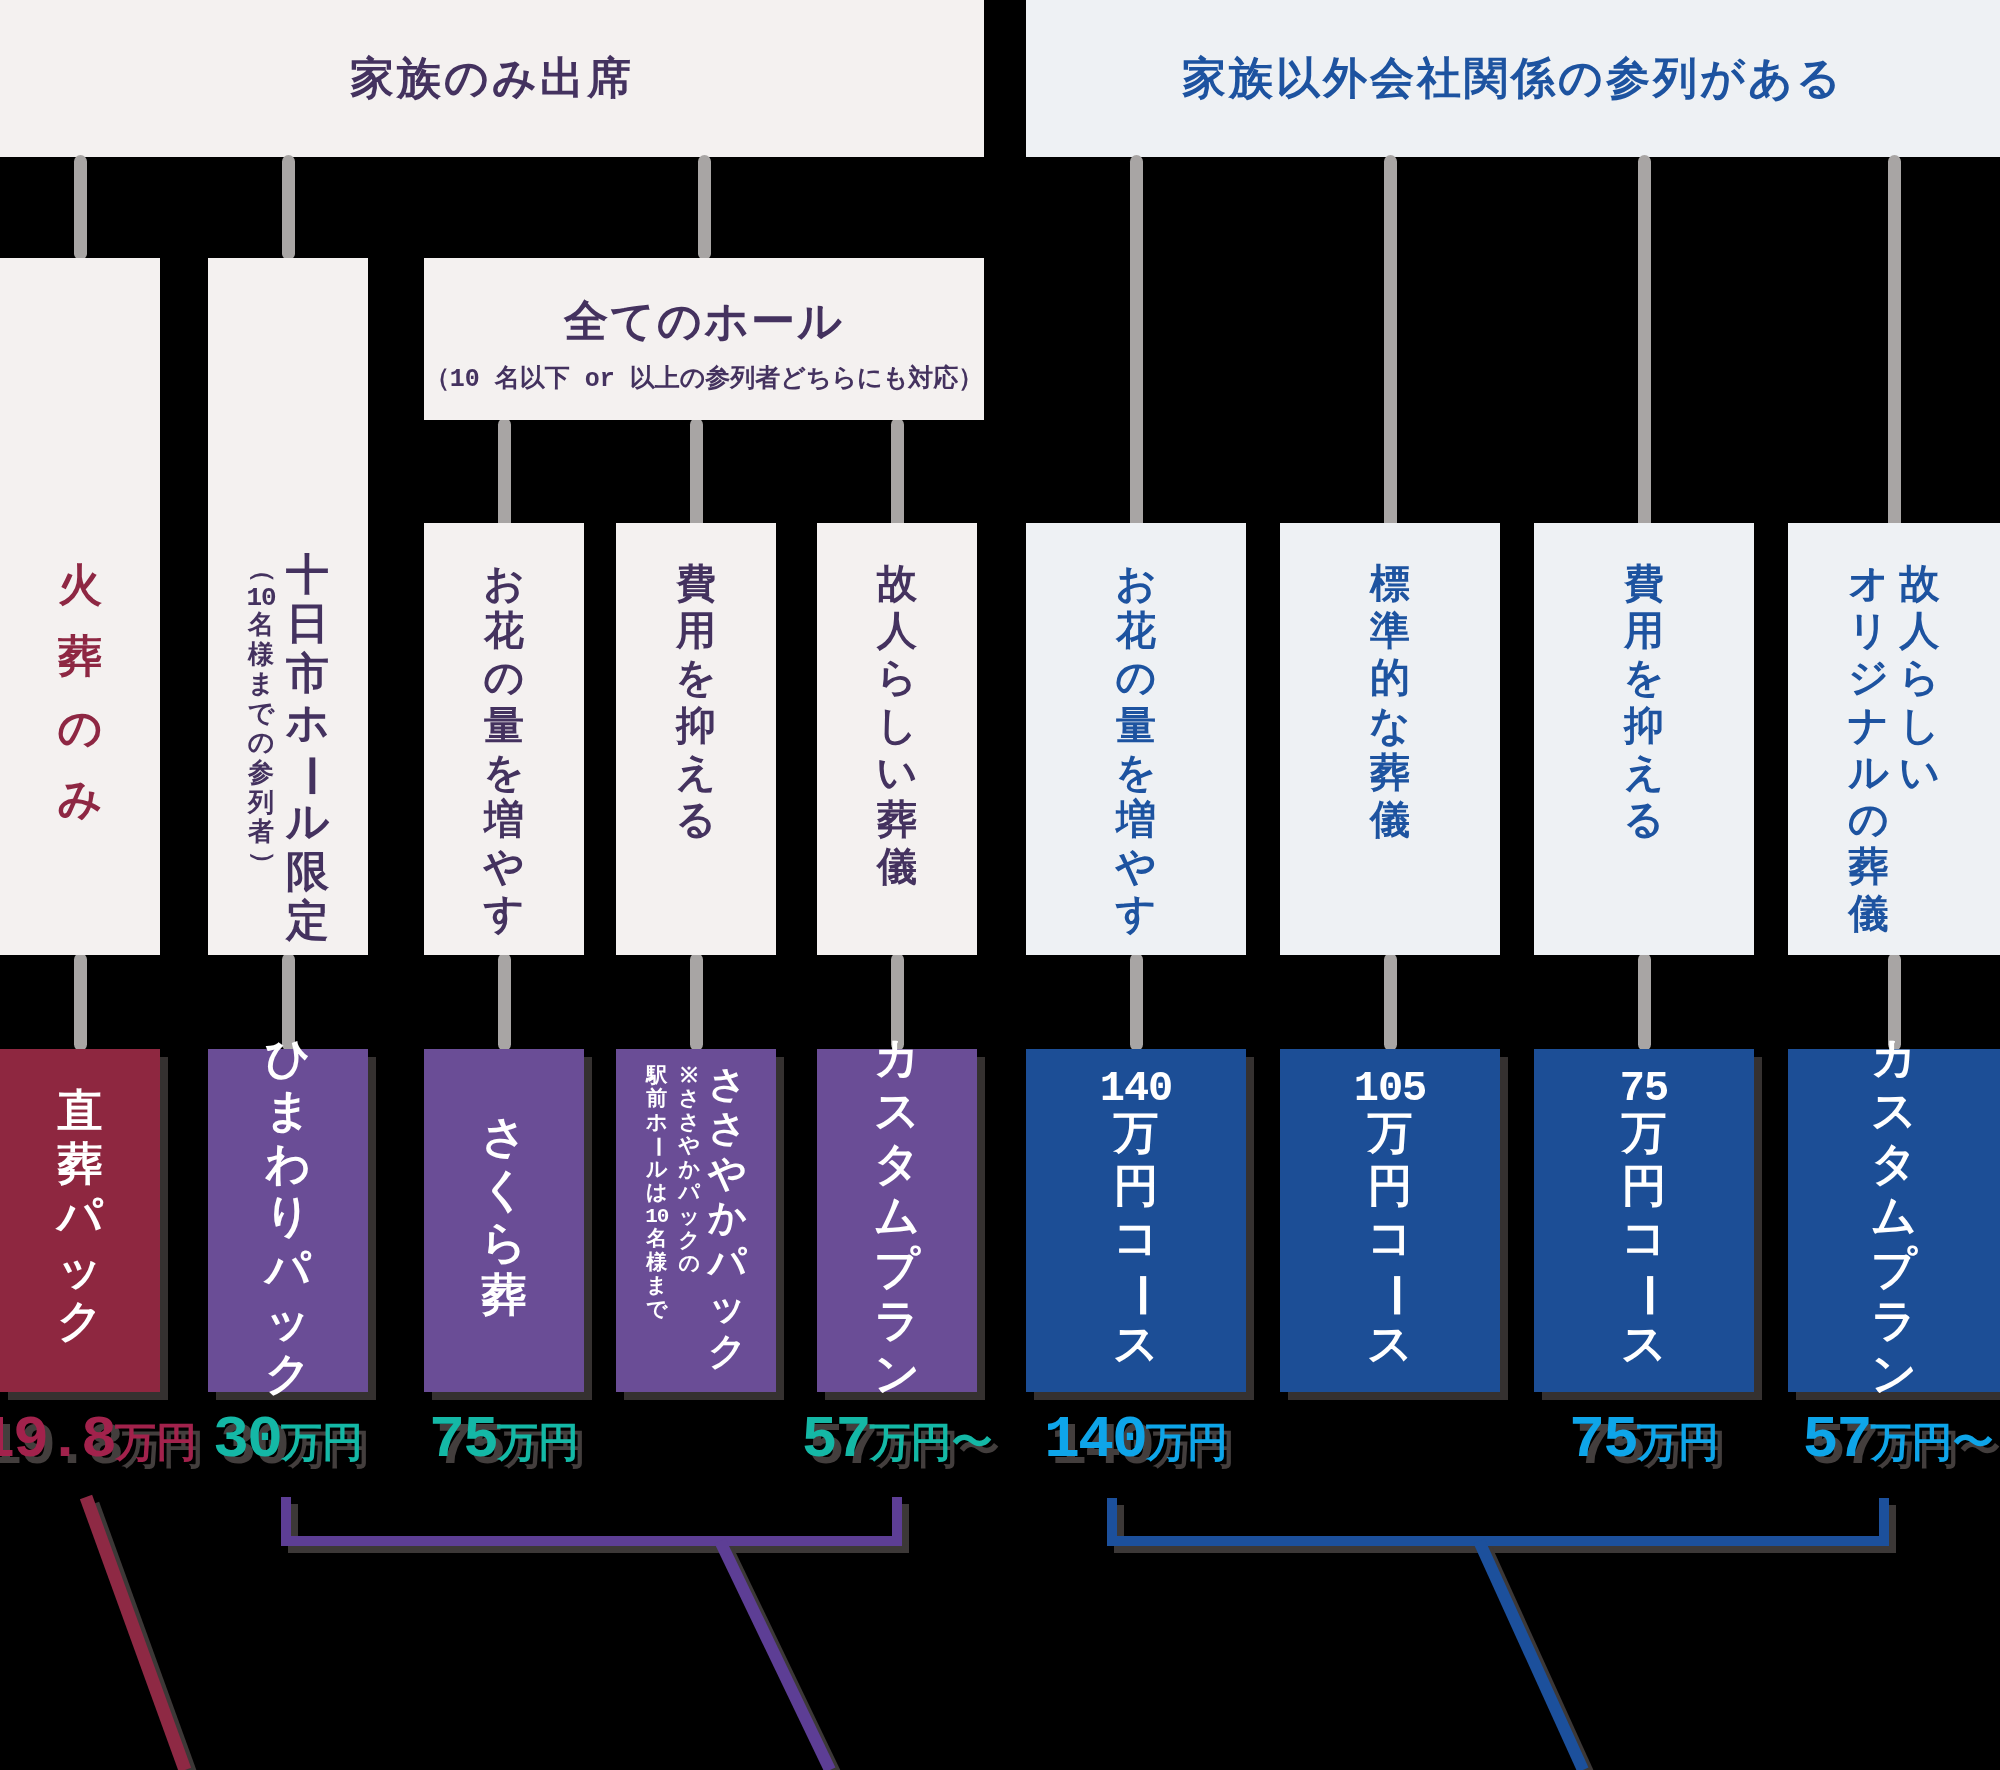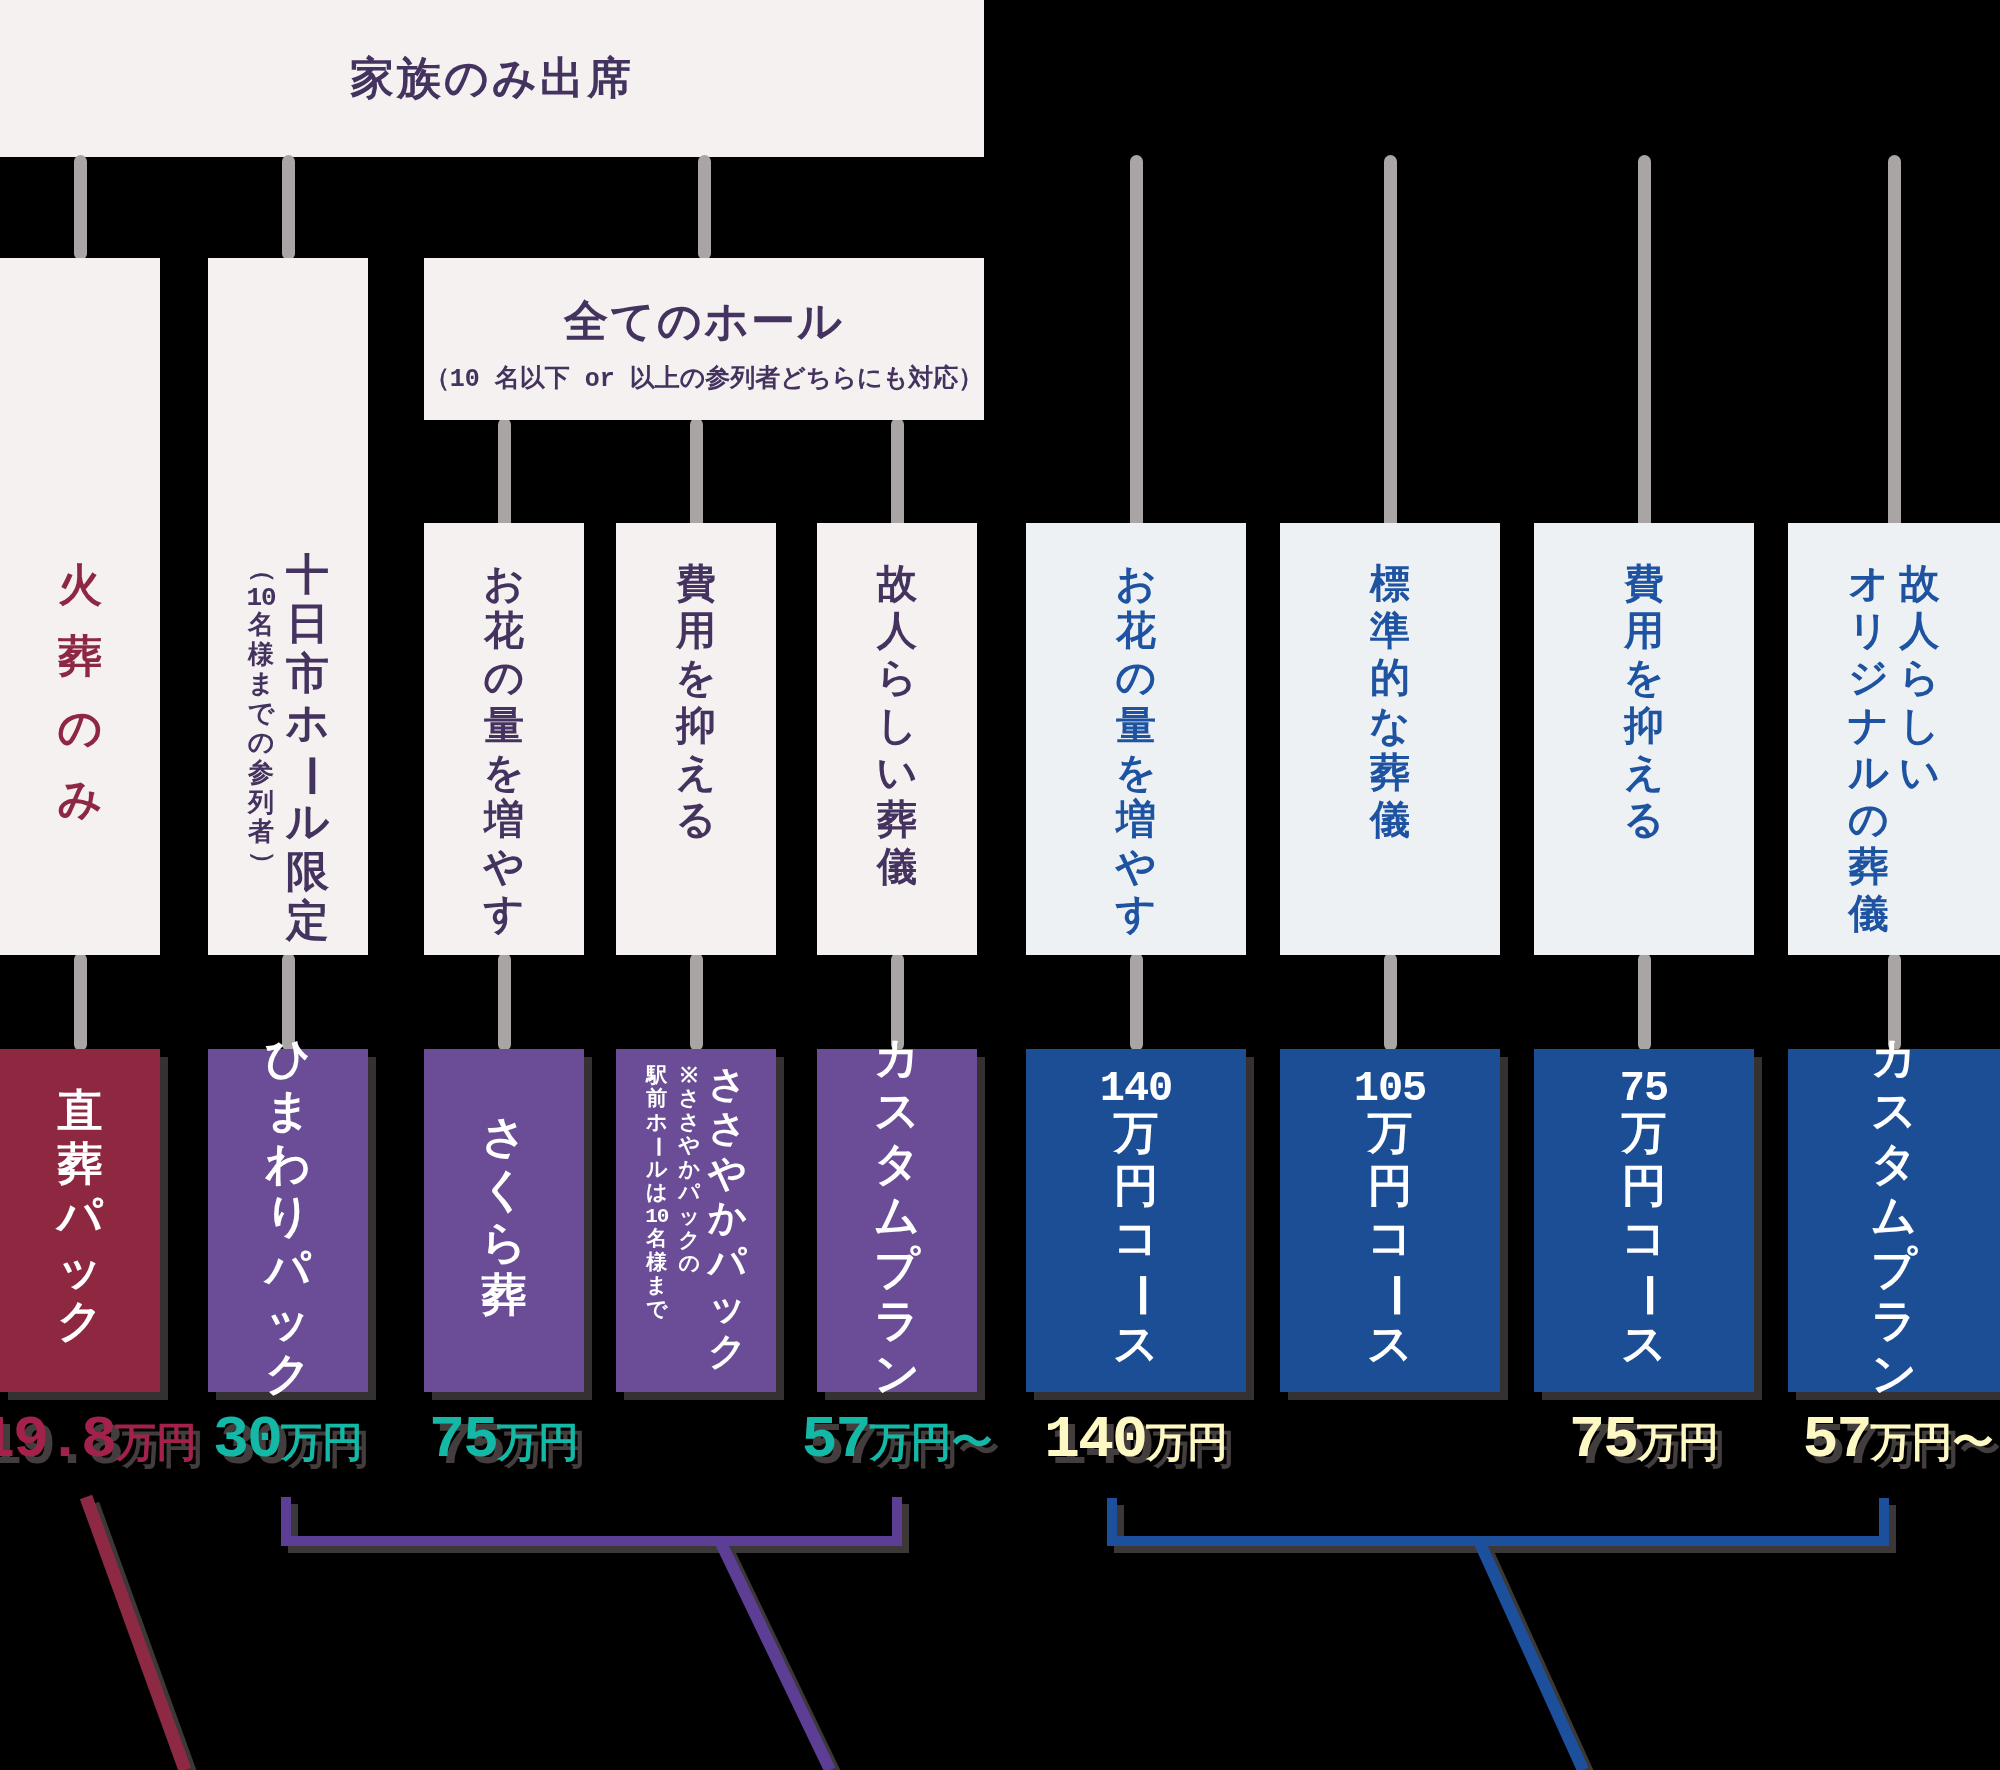--- a/index.html
+++ b/index.html
@@ -8,21 +8,21 @@
     font-family:Liberation Mono, monospace;
     padding-left:24px;
   }
   
   .warm{background:#f4f1f0;}
   .cool{background:#eef1f4;}
   .hdr{position:absolute;top:0;height:157px;display:flex;align-items:center;justify-content:center;
        font-size:44px;font-weight:bold;letter-spacing:3px;}
   .t-red{color:#8e2743}.t-purple{color:#44325f}.t-blue{color:#1d53a0}
   .bg-red{background:#8e2740}.bg-purple{background:#6a4d96}.bg-blue{background:#1c4e96}
-  .p-red{color:#a2224c}.p-purple{color:#14b8a6}.p-blue{color:#fef9c3}
+  .p-red{color:#a2224c}.p-purple{color:#14b8a6}.p-blue{color:#0ea5e9}
 
   
   .conn{position:absolute;width:13px;border-radius:7px;background:#a8a5a4;}
 
   
   .cat{position:absolute;display:flex;justify-content:center;align-items:flex-start;}
   .cat.tall{top:258px;height:697px;padding-top:295px;box-sizing:border-box;}
   .cat.sub{top:523px;height:432px;padding-top:40px;box-sizing:border-box;}
   .hall{position:absolute;left:424px;top:258px;width:560px;height:162px;
         display:flex;flex-direction:column;align-items:center;justify-content:center;gap:10px;}
@@ -81,20 +81,23 @@
       <path d="M720,1541 L830,1770" stroke-width="12"></path>
     </g>
     <g fill="none" stroke="#1c509c">
       <path d="M1112,1498 V1541 H1884 V1498" stroke-width="10"></path>
       <path d="M1479,1541 L1583,1770" stroke-width="12"></path>
     </g>
   </svg>
 
   <div class="hdr warm t-purple" style="left:0;width:984px">
     <span>家族のみ出席</span>
+  </div>
+  <div class="hdr cool t-blue" style="left:1026px;width:974px">
+    <span>家族以外会社関係の参列がある</span>
   </div>
 
   <div class="conn" style="left:74px;top:155px;height:105px"></div>
   <div class="conn" style="left:282px;top:155px;height:105px"></div>
   <div class="conn" style="left:698px;top:155px;height:105px"></div>
   <div class="conn" style="left:1130px;top:155px;height:375px"></div>
   <div class="conn" style="left:1384px;top:155px;height:375px"></div>
   <div class="conn" style="left:1638px;top:155px;height:375px"></div>
   <div class="conn" style="left:1888px;top:155px;height:375px"></div>
 

